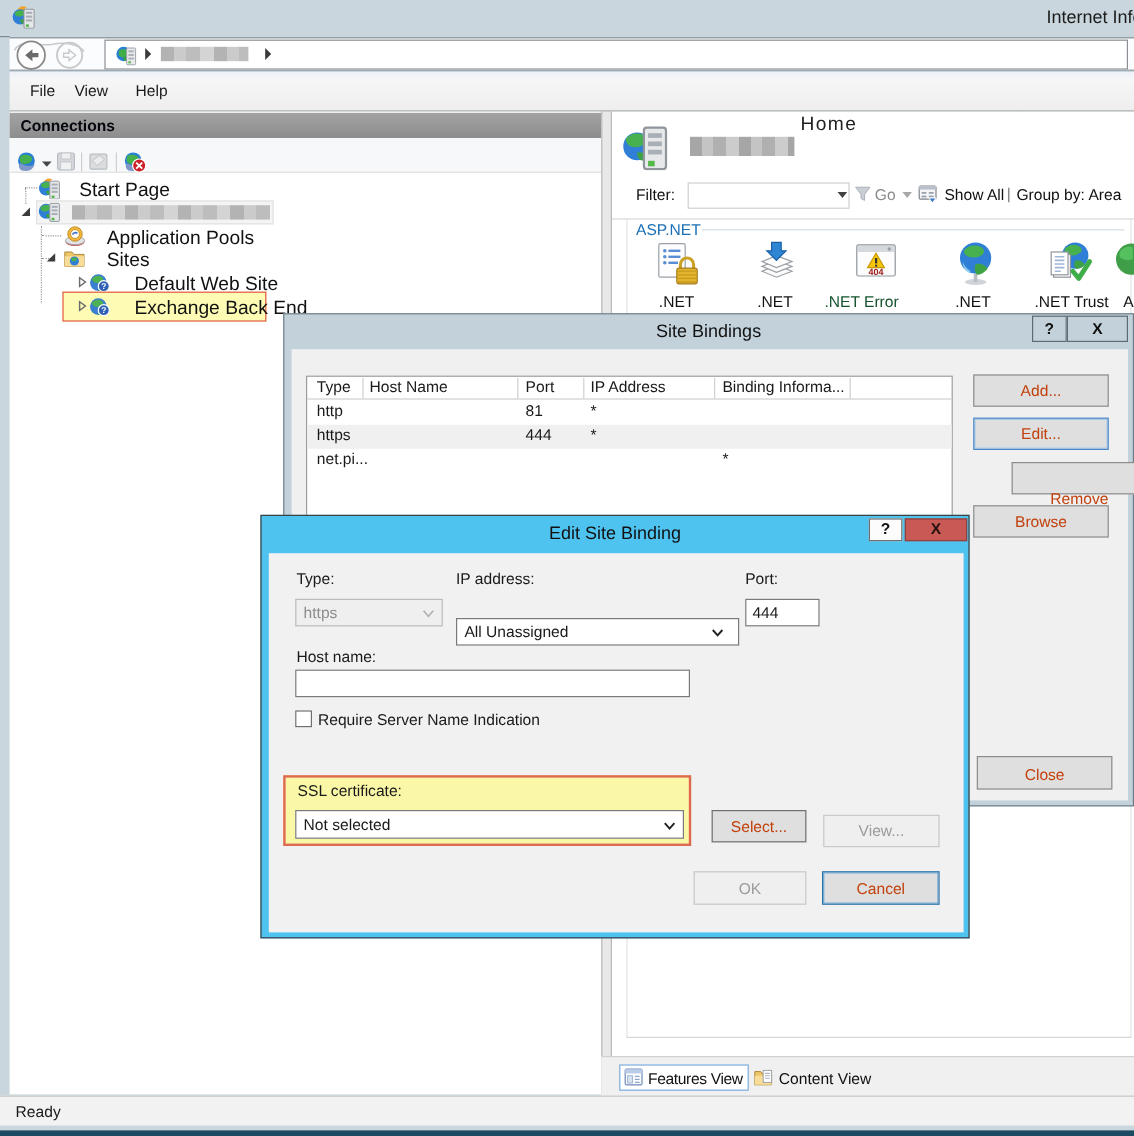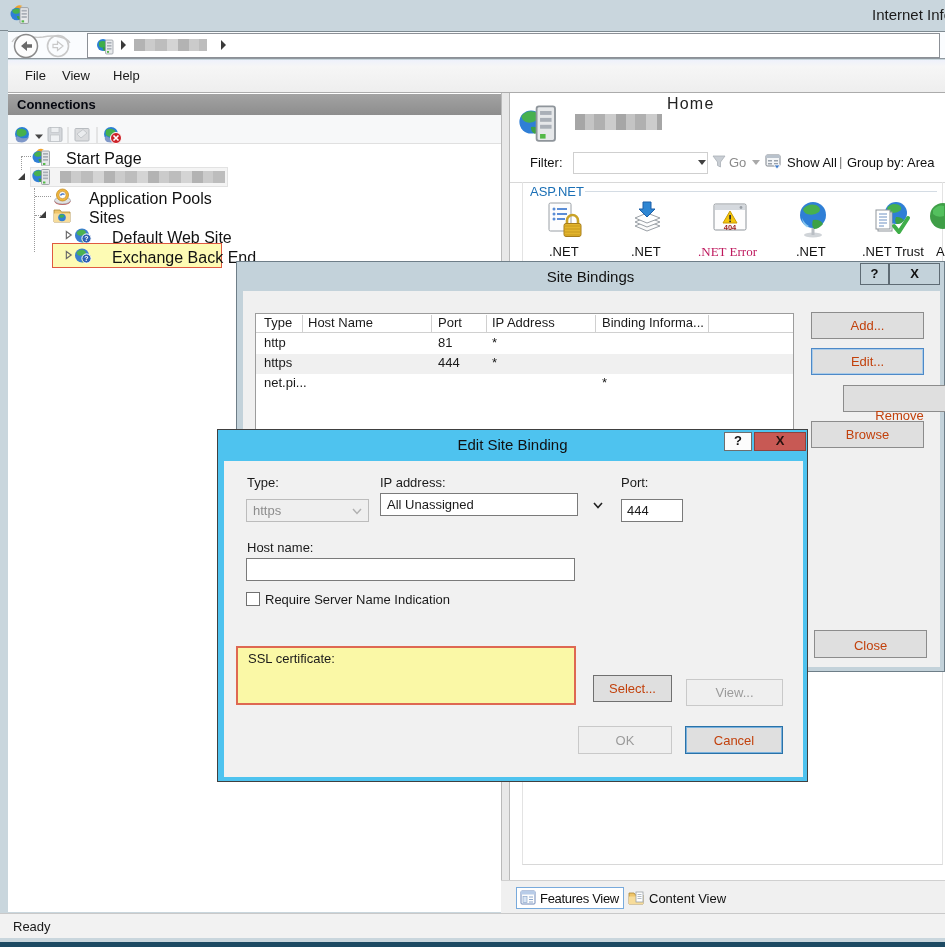--- a/index.html
+++ b/index.html
@@ -318,21 +318,21 @@
         <path d="M7 14 h8 M7 17 h8 M7 20 h8 M7 23 h8 M7 26 h5" stroke="#9fb6d8" stroke-width="1.3"></path>
         <path d="M22 26 L27 32 L36 18" fill="none" stroke="#3fae49" stroke-width="4" stroke-linecap="round" stroke-linejoin="round"></path>
       </svg>
 
       <svg class="abs" style="left:419px;top:4px;" width="16" height="36" viewBox="0 0 16 36">
         <circle cx="14" cy="14" r="13" fill="#3f9e47"></circle>
         <path d="M4 8 Q9 2 15 4 L15 14 Q8 16 4 12 Z" fill="#54c05e"></path>
       </svg>
       <span class="abs" style="left:39px;top:46px;color:#111;">.NET</span>
       <span class="abs" style="left:121px;top:46px;color:#111;">.NET</span>
-      <span class="abs" style="left:188px;top:46px;color:#be185d;font-family:Liberation Serif, serif;">.NET Error</span>
+      <span class="abs" style="left:177px;top:46px;color:#14532d;">.NET Error</span>
       <span class="abs" style="left:286px;top:46px;color:#111;">.NET</span>
       <span class="abs" style="left:352px;top:46px;color:#111;">.NET Trust</span>
       <span class="abs" style="left:426px;top:46px;color:#111;">A</span>
     </div>
   </div>
   <div id="tabbar" class="abs">
     <div class="abs" style="left:15px;top:6px;width:108px;height:22px;background:#fff;border:1px solid #78aadc;"></div>
     <svg class="abs" style="left:19px;top:9px;" width="16" height="16" viewBox="0 0 16 16">
       <rect x="1" y="1" width="14" height="13" rx="1" fill="#fdfdfd" stroke="#6f88b8"></rect>
       <rect x="1" y="1" width="14" height="3.5" fill="#b8cce8"></rect>
@@ -399,35 +399,41 @@
     <div class="body">
       <span class="abs" style="left:23px;top:14px;">Type:</span>
       <span class="abs" style="left:156px;top:14px;">IP address:</span>
       <span class="abs" style="left:397px;top:14px;">Port:</span>
       <div class="abs" style="left:22px;top:38px;width:123px;height:23px;background:#efefef;border:1px solid #bcbcbc;">
         <span class="abs" style="left:6px;top:3px;color:#8d8d8d;">https</span>
         <svg class="abs" style="left:105px;top:8px;" width="10" height="7" viewBox="0 0 10 7">
             <path d="M1 1 L5 5.5 L9 1" fill="none" stroke="#b0b0b0" stroke-width="1.4"></path>
           </svg>
       </div>
-      <div class="abs" style="left:156px;top:32px;width:198px;height:23px;background:#fff;border:1px solid #7a7a7a;">
+      <div class="abs" style="left:156px;top:54px;width:236px;height:23px;background:#fff;border:1px solid #7a7a7a;">
         <span class="abs" style="left:6px;top:3px;">All Unassigned</span>
         <svg class="abs" style="left:212px;top:8px;" width="10" height="7" viewBox="0 0 10 7">
             <path d="M1 1 L5 5.5 L9 1" fill="none" stroke="#222" stroke-width="1.6"></path>
           </svg>
       </div>
       <div class="abs" style="left:397px;top:38px;width:62px;height:23px;background:#fff;border:1px solid #7a7a7a;">
         <span class="abs" style="left:5px;top:3px;">444</span>
       </div>
       <span class="abs" style="left:23px;top:79px;">Host name:</span>
       <div class="abs" style="left:22px;top:97px;width:329px;height:23px;background:#fff;border:1px solid #7a7a7a;"></div>
       <div class="abs" style="left:22px;top:131px;width:14px;height:14px;background:#fff;border:1px solid #707070;"></div>
       <span class="abs" style="left:41px;top:131px;">Require Server Name Indication</span>
 
       <div class="abs" style="left:12px;top:185px;width:340px;height:59px;background:#faf8a6;border:2px solid #de6852;"></div>
       <span class="abs" style="left:24px;top:190px;">SSL certificate:</span>
+      <div class="abs" style="left:22px;top:214px;width:324px;height:24px;background:#fff;border:1px solid #7a7a7a;">
+        <span class="abs" style="left:6px;top:4px;">Not selected</span>
+        <svg class="abs" style="left:306px;top:9px;" width="10" height="7" viewBox="0 0 10 7">
+            <path d="M1 1 L5 5.5 L9 1" fill="none" stroke="#222" stroke-width="1.6"></path>
+          </svg>
+      </div>
       <div class="btn" style="left:369px;top:214px;width:79px;height:27px;padding-top:5px;border-color:#707070;">Select...</div>
       <div class="btn disabled" style="left:462px;top:218px;width:97px;height:27px;padding-top:5px;">View...</div>
       <div class="btn disabled" style="left:354px;top:265px;width:94px;height:28px;padding-top:6px;">OK</div>
       <div class="btn" style="left:461px;top:265px;width:98px;height:28px;padding-top:6px;border:1px solid #2a72a8;box-shadow:inset 0 0 0 1px #7ab1dd;">Cancel</div>
     </div>
   </div>
 </div>
 
 </body></html>

